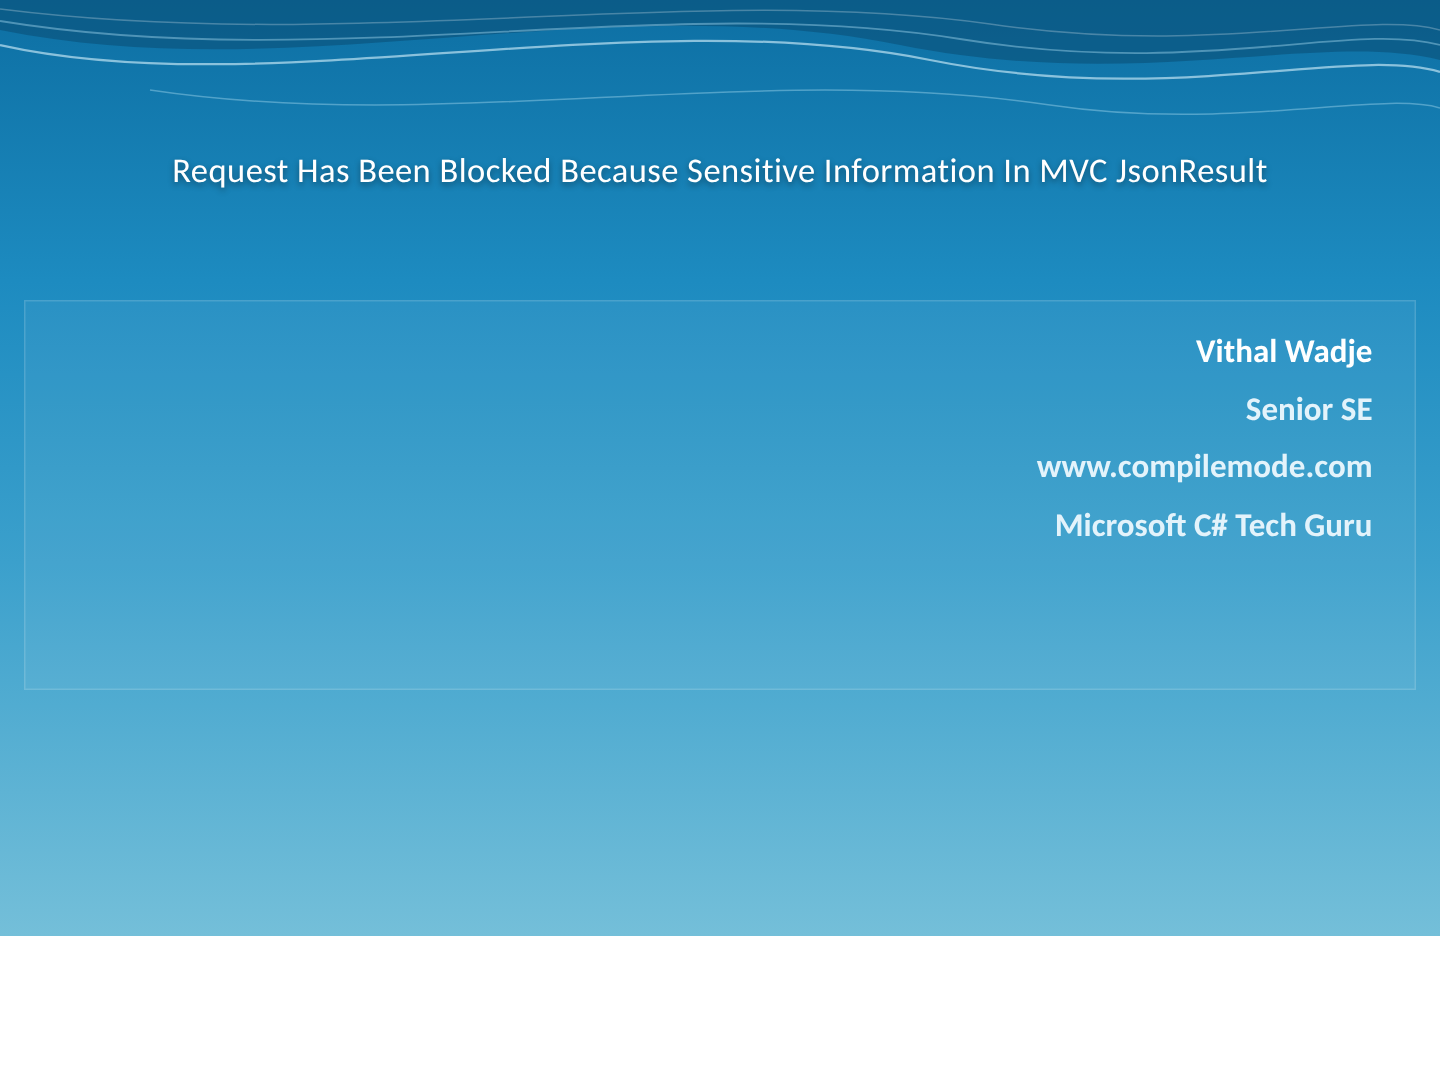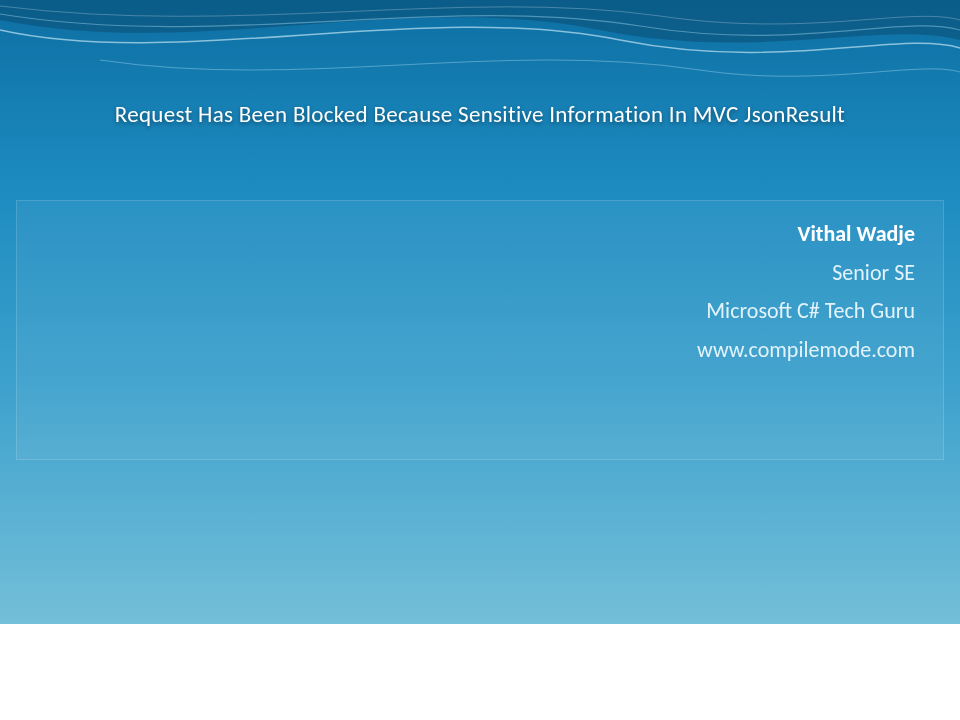--- a/index.html
+++ b/index.html
@@ -35,21 +35,21 @@
     height: 260px;
     background: rgba(255,255,255,0.05);
     border: 1px solid rgba(255,255,255,0.15);
     padding: 14px 28px 30px 14px;
     text-align: right;
   }
   .body-box div {
     color: #e3f3fb;
     font-size: 22px;
     line-height: 1.75;
-    font-weight: 400;
+    font-weight: 700;
   }
   .body-box div.name {
     color: #ffffff;
     font-weight: 600;
   }
 </style>
 </head>
 <body>
 
 <div class="slide">
@@ -60,17 +60,17 @@
     <path d="M0,14 C220,50 440,-6 640,26 C800,52 900,14 960,30" stroke="rgba(180,230,250,0.4)" stroke-width="1.2" fill="none"></path>
     <path d="M100,60 C300,90 500,40 700,70 C820,88 920,60 960,72" stroke="rgba(200,240,255,0.35)" stroke-width="1" fill="none"></path>
     <path d="M0,6 C240,36 460,-12 660,16 C810,38 910,6 960,20" stroke="rgba(255,255,255,0.25)" stroke-width="1" fill="none"></path>
   </svg>
 
   <div class="title">Request Has Been Blocked Because Sensitive Information In MVC JsonResult</div>
 
   <div class="body-box">
     <div class="name">Vithal Wadje</div>
     <div>Senior SE</div>
+    <div>www.compilemode.com</div>
     <div>Microsoft  C# Tech Guru</div>
-    <div>www.compilemode.com</div>
   </div>
 
 </div>
 
 </body></html>

